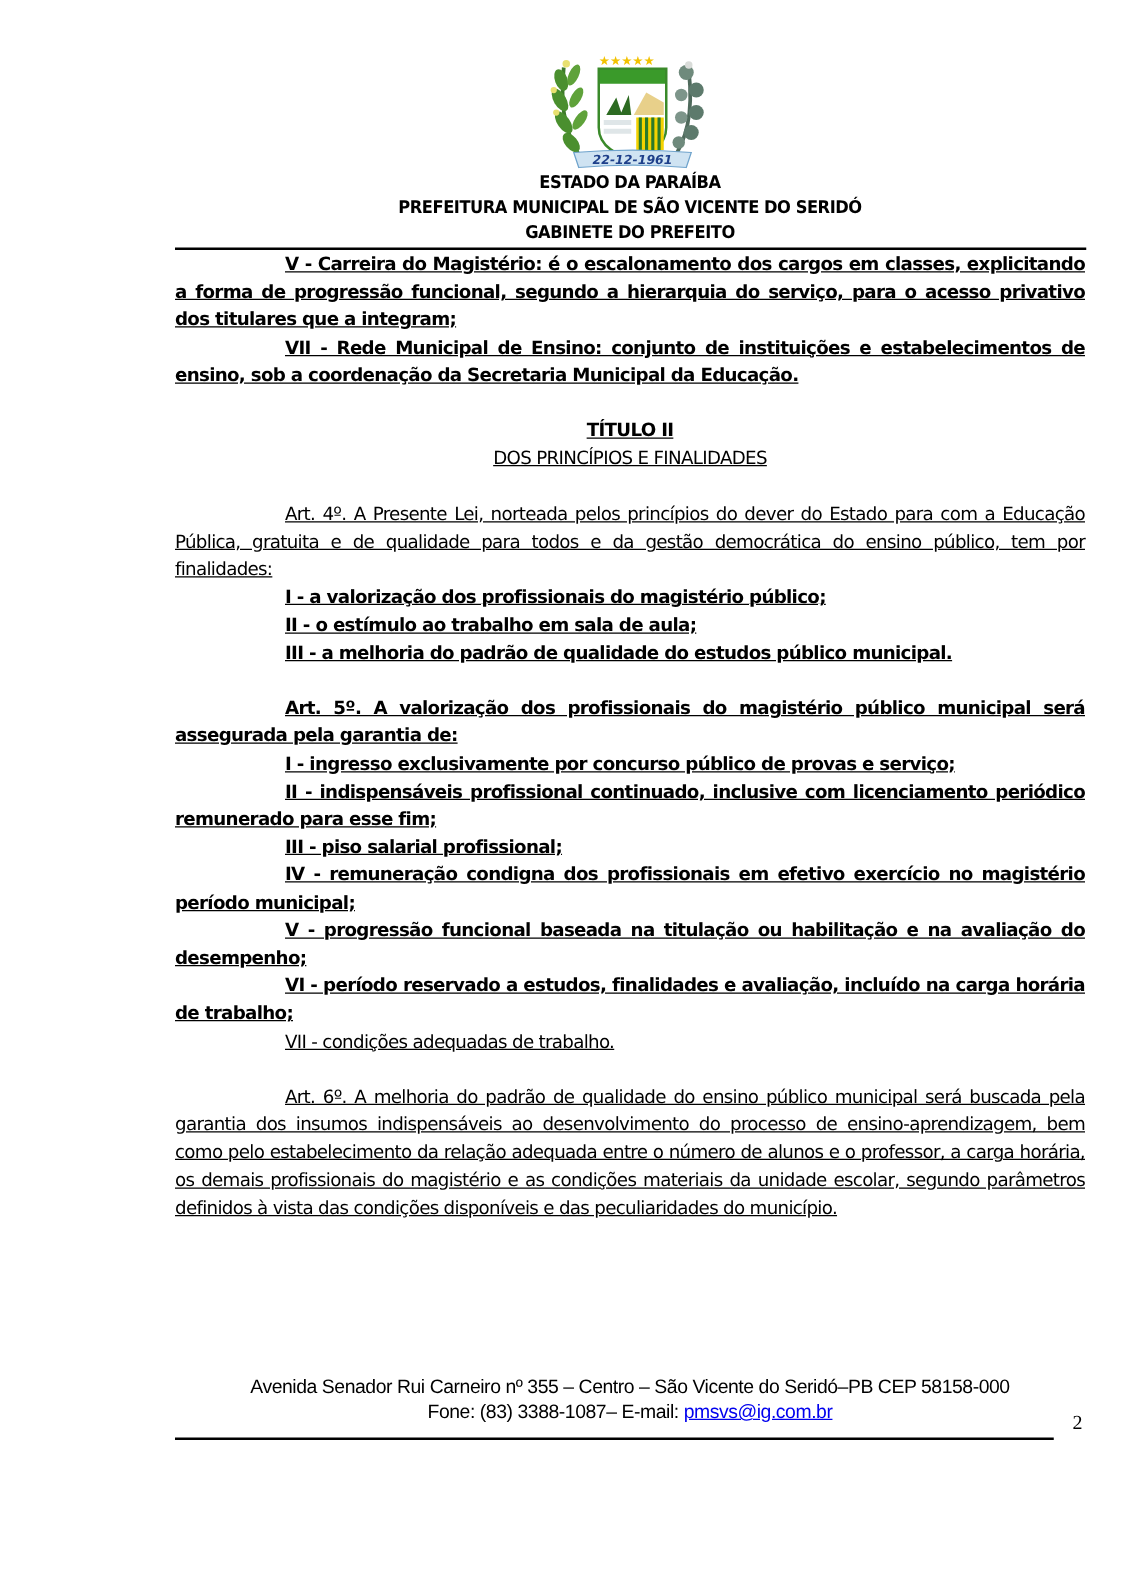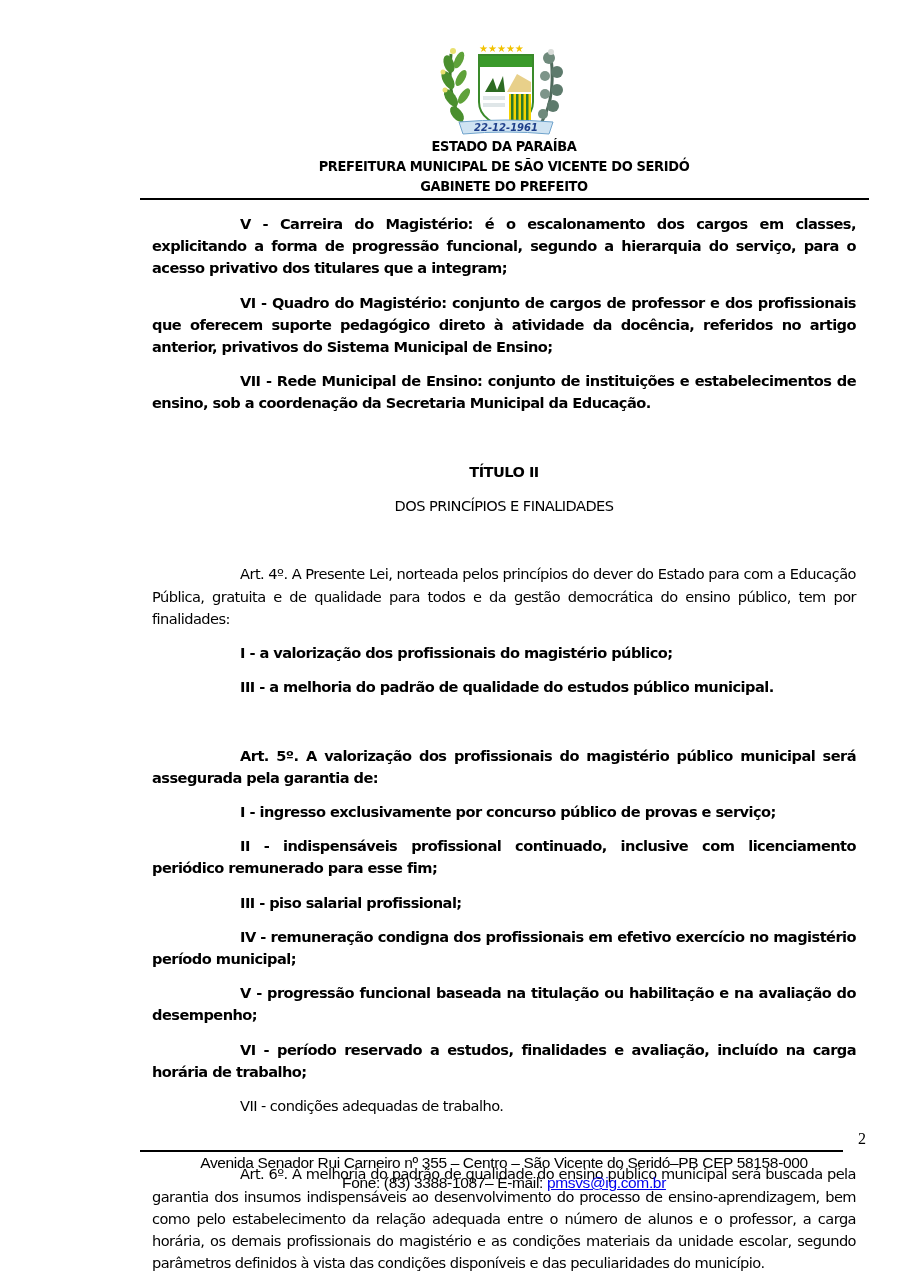--- a/index.html
+++ b/index.html
@@ -58,23 +58,24 @@
       left: 140px;
       width: 728px;
       top: 201px;
       font-family: "DejaVu Sans", sans-serif;
       font-size: 14.6px;
       line-height: 22.2px;
       letter-spacing: -0.55px;
       word-spacing: 0px;
     }
     .p {
-      margin: 12px;
+      margin: 0;
       text-align: justify;
       text-align-last: left;
+      text-decoration: underline;
     }
     .p.ind { text-indent: 88px; }
     .p.ind-only { padding-left: 88px; }
     .b { font-weight: bold; }
     .center {
       text-align-last: center;
     }
     .gap { height: 22.2px; }
     
     .page-number {
@@ -89,21 +90,21 @@
       left: 140px;
       width: 703px;
       top: 1150px;
       height: 2px;
       background: #000;
     }
     .footer {
       position: absolute;
       left: 140px;
       width: 728px;
-      top: 1153px;
+      top: 1100px;
       text-align: center;
       font-family: "Liberation Sans", sans-serif;
       font-size: 15.5px;
       line-height: 20px;
       letter-spacing: -0.35px;
     }
     .footer a {
       color: #0000ee;
       text-decoration: underline;
     }
@@ -171,32 +172,32 @@
 
   <div class="header">
     <div>ESTADO DA PARAÍBA</div>
     <div>PREFEITURA MUNICIPAL DE SÃO VICENTE DO SERIDÓ</div>
     <div>GABINETE DO PREFEITO</div>
   </div>
   <div class="header-rule"></div>
 
   <div class="body-text">
     <p class="p ind b">V - Carreira do Magistério: é o escalonamento dos cargos em classes, explicitando a forma de progressão funcional, segundo a hierarquia do serviço, para o acesso privativo dos titulares que a integram;</p>
-    <p class="p ind b">VI - Quadro do Magistério: conjunto de cargos de professor e dos profissionais que oferecem suporte pedagógico direto à atividade da docência, referidos no artigo anterior, privativos do Sistema Municipal de Ensino;</p>
     <p class="p ind b">VII - Rede Municipal de Ensino: conjunto de instituições e estabelecimentos de ensino, sob a coordenação da Secretaria Municipal da Educação.</p>
 
     <div class="gap"></div>
 
     <p class="p center b">TÍTULO II</p>
     <p class="p center">DOS PRINCÍPIOS E FINALIDADES</p>
 
     <div class="gap"></div>
 
     <p class="p ind">Art. 4º. A Presente Lei, norteada pelos princípios do dever do Estado para com a Educação Pública, gratuita e de qualidade para todos e da gestão democrática do ensino público, tem por finalidades:</p>
     <p class="p ind-only b">I - a valorização dos profissionais do magistério público;</p>
+    <p class="p ind-only b">II - o estímulo ao trabalho em sala de aula;</p>
     <p class="p ind-only b">III - a melhoria do padrão de qualidade do estudos público municipal.</p>
 
     <div class="gap"></div>
 
     <p class="p ind b">Art. 5º. A valorização dos profissionais do magistério público municipal será assegurada pela garantia de:</p>
     <p class="p ind-only b">I - ingresso exclusivamente por concurso público de provas e serviço;</p>
     <p class="p ind b">II - indispensáveis profissional continuado, inclusive com licenciamento periódico remunerado para esse fim;</p>
     <p class="p ind-only b">III - piso salarial profissional;</p>
     <p class="p ind b">IV - remuneração condigna dos profissionais em efetivo exercício no magistério período municipal;</p>
     <p class="p ind b">V - progressão funcional baseada na titulação ou habilitação e na avaliação do desempenho;</p>

